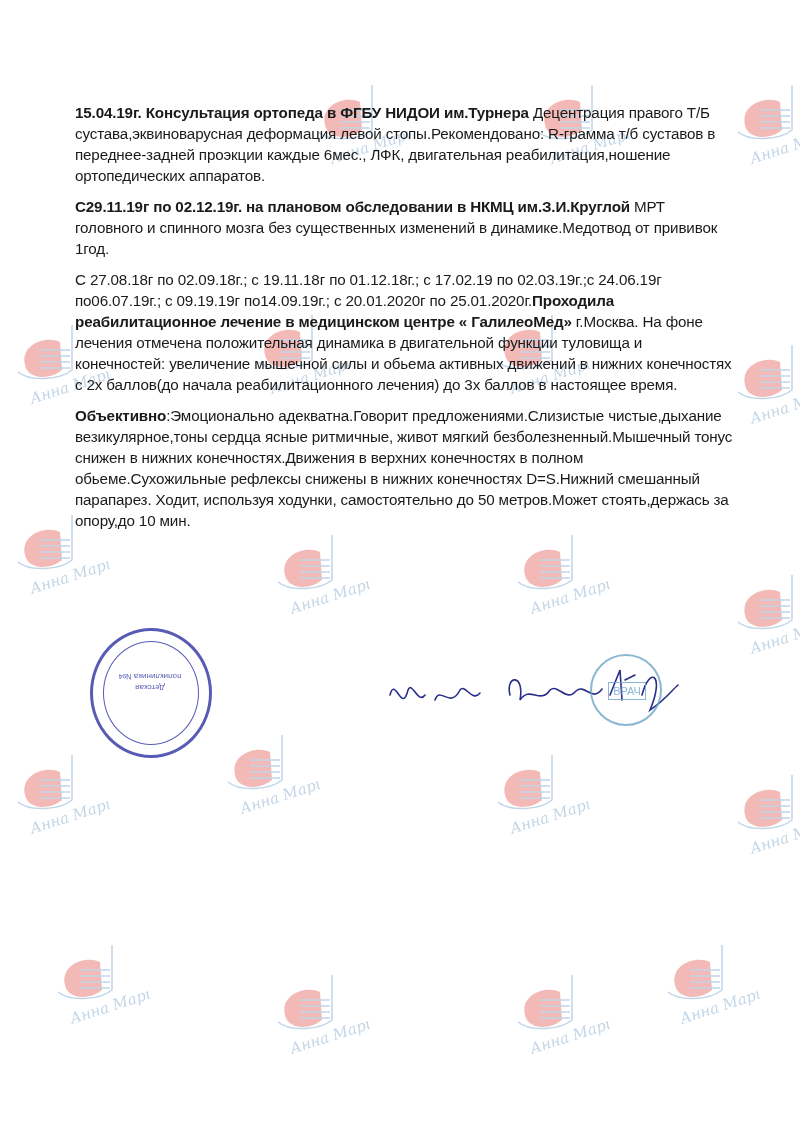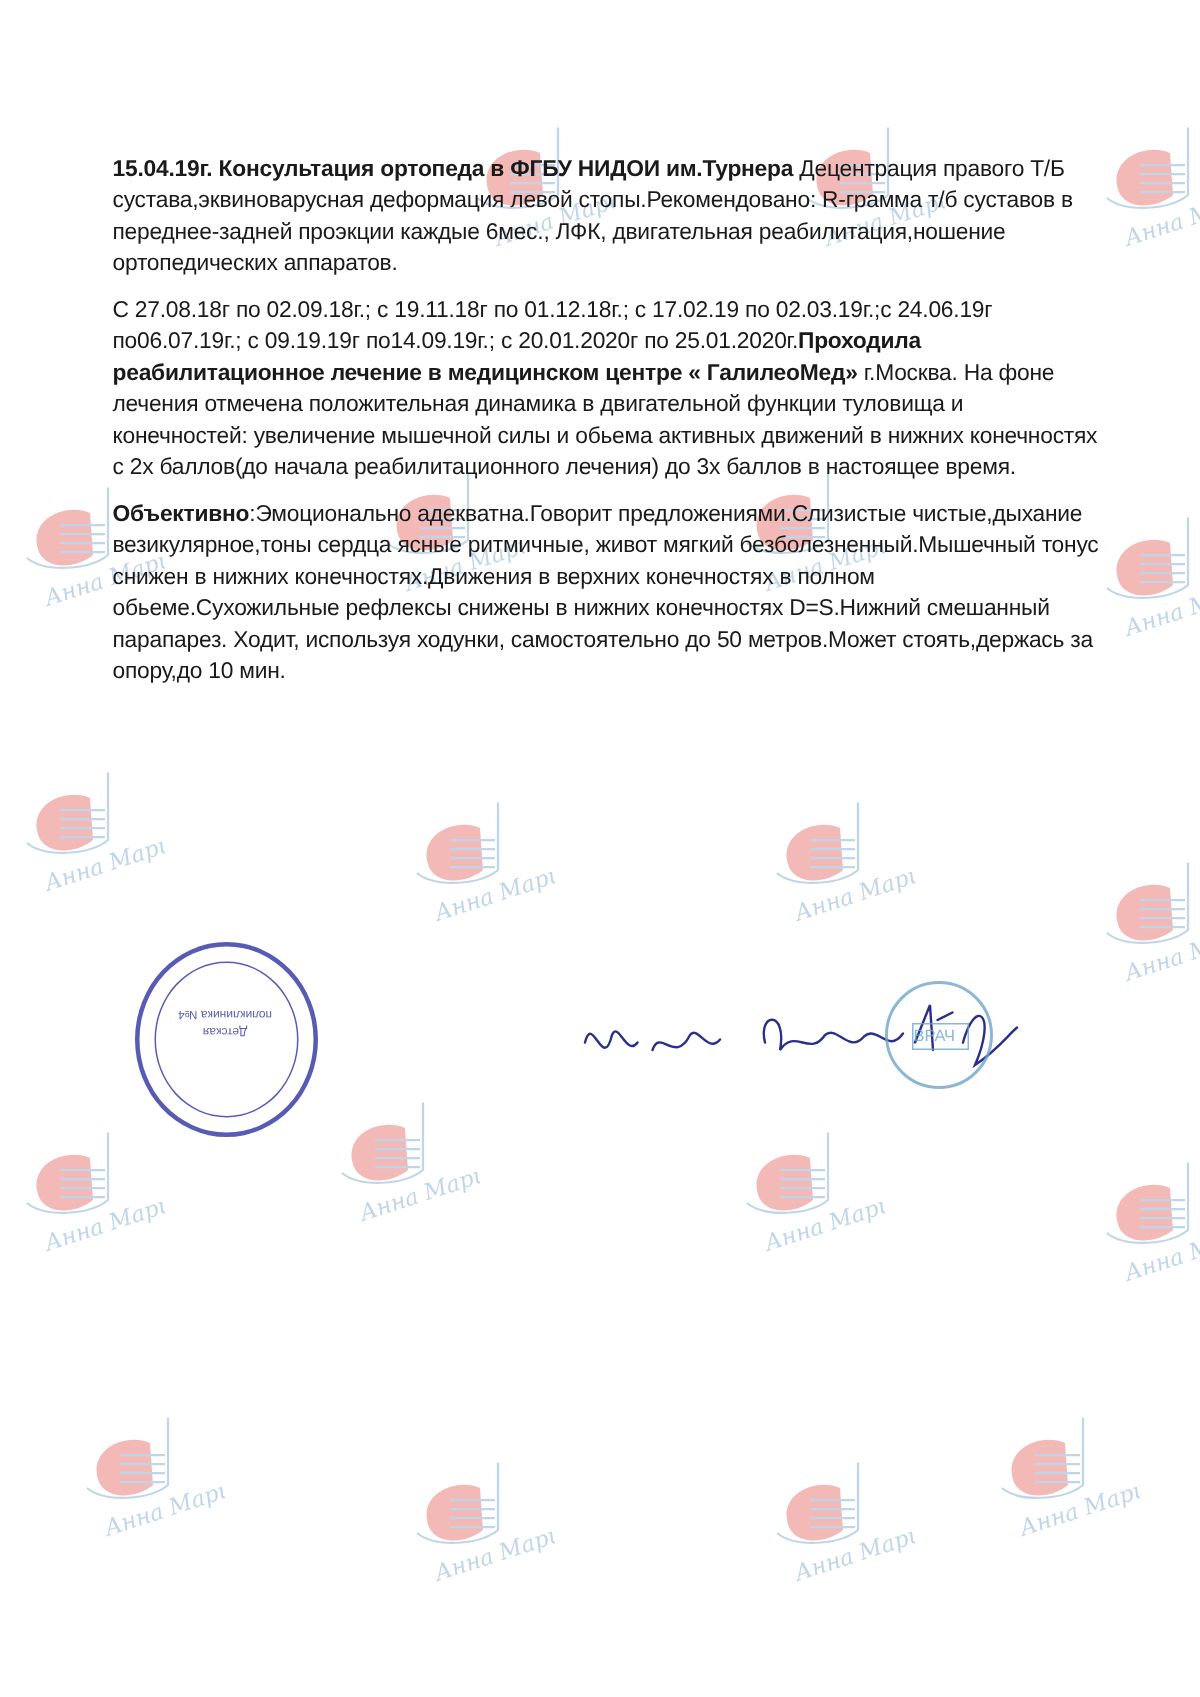--- a/index.html
+++ b/index.html
@@ -18,21 +18,21 @@
   }
   .stamp-round::before {
     content: ""; position: absolute; left: 10px; top: 10px; right: 10px; bottom: 10px;
     border-radius: 50%; border: 1.5px solid #3b3fa8;
   }
   .stamp-inner { position: absolute; left: 22px; top: 40px; width: 70px; font-size: 8px; color: #3b3fa8; text-align: center; transform: rotate(180deg); line-height: 11px; }
   .stamp-doc {
     position: absolute; left: 590px; top: 654px; width: 72px; height: 72px; border-radius: 50%;
     border: 2px solid #6fa6c9; box-sizing: border-box; opacity: 0.8;
   }
-  .stamp-doc span { position: absolute; left: 16px; top: 26px; width: 36px; height: 16px; border: 1.5px solid #6fa6c9; font-size: 11px; color: #6fa6c9; line-height: 16px; }
+  .stamp-doc span { position: absolute; left: 16px; top: 26px; width: 36px; height: 16px; border: 1.5px solid #6fa6c9; font-size: 11px; color: #6fa6c9; text-align: center; line-height: 16px; }
   .signature { position: absolute; left: 380px; top: 655px; width: 300px; height: 70px; }
   .signature svg { width: 100%; height: 100%; }
 </style>
 </head>
 <body>
 
 <div id="watermarks">
     <div class="wm" style="left: 300px; top: 70px;"><svg viewBox="0 0 110 100">
         <path d="M25 55 C20 35, 45 25, 60 32 L62 60 C50 70, 28 70, 25 55Z" fill="#e0554f" opacity="0.75"></path>
         <path d="M40 40 L70 40 M40 46 L70 46 M40 52 L70 52 M40 58 L70 58" stroke="#8fb4d6" stroke-width="1.5"></path>
@@ -147,20 +147,23 @@
         <path d="M72 15 L72 60 C60 70, 30 72, 18 62" fill="none" stroke="#8fb4d6" stroke-width="1.5"></path>
         <text x="30" y="88" font-family="DejaVu Serif, serif" font-style="italic" font-size="15" fill="#8fb4d6" transform="rotate(-18 50 85)">Анна Мария</text>
       </svg></div>
   </div>
 
 <div class="page">
   <p class="para">
     <b>15.04.19г. Консультация ортопеда в ФГБУ НИДОИ им.Турнера</b><span> Децентрация правого Т/Б сустава,эквиноварусная деформация левой стопы.Рекомендовано: R-грамма т/б суставов в переднее-задней проэкции каждые 6мес., ЛФК, двигательная реабилитация,ношение ортопедических аппаратов.</span>
   </p>
   <p class="para">
+    <b>С29.11.19г по 02.12.19г. на плановом обследовании в НКМЦ им.З.И.Круглой</b><span>  МРТ головного и спинного мозга без существенных изменений в динамике.Медотвод от прививок 1год.</span>
+  </p>
+  <p class="para">
     <span>С 27.08.18г по 02.09.18г.; с 19.11.18г по 01.12.18г.; с 17.02.19 по 02.03.19г.;с 24.06.19г по06.07.19г.; с 09.19.19г по14.09.19г.; с 20.01.2020г по 25.01.2020г.</span><b>Проходила реабилитационное лечение в медицинском центре « ГалилеоМед»</b><span> г.Москва. На фоне лечения отмечена положительная динамика в двигательной функции туловища и конечностей: увеличение мышечной силы и обьема активных движений в нижних конечностях с 2х баллов(до начала реабилитационного лечения) до 3х баллов в настоящее время.</span>
   </p>
   <p class="para">
     <b>Объективно</b><span>:Эмоционально адекватна.Говорит  предложениями.Слизистые чистые,дыхание везикулярное,тоны сердца ясные ритмичные, живот мягкий безболезненный.Мышечный тонус снижен в нижних конечностях.Движения в верхних конечностях в полном обьеме.Сухожильные рефлексы снижены в нижних конечностях  D=S.Нижний смешанный парапарез. Ходит, используя ходунки, самостоятельно до 50 метров.Может стоять,держась за опору,до 10 мин.</span>
   </p>
 </div>
 
 <div class="stamp-round">
   <div class="stamp-inner">Детская поликлиника №4</div>
 </div>

